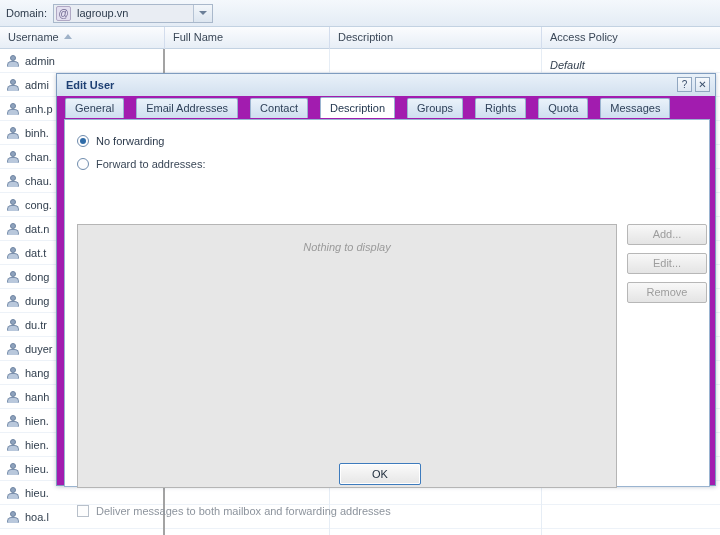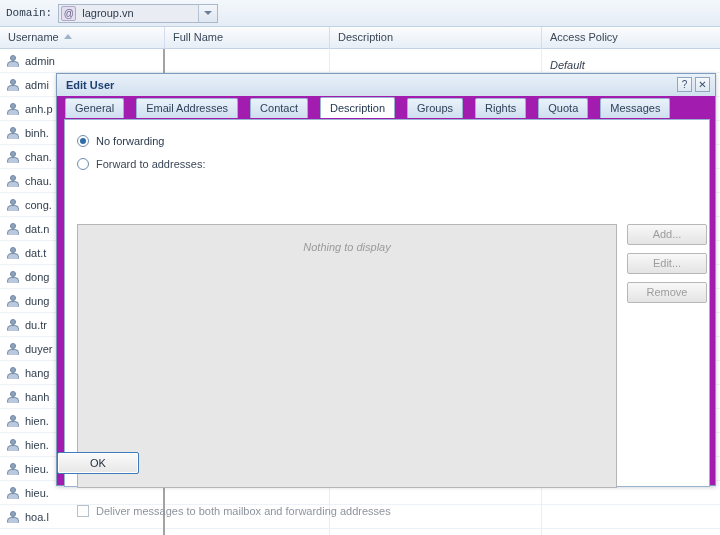--- a/index.html
+++ b/index.html
@@ -20,21 +20,21 @@
   }
 
   
   #domain-bar {
     position: absolute; left: 0; top: 0; width: 720px; height: 27px;
     background: linear-gradient(#f4f8fc, #e4ecf5);
     border-bottom: 1px solid #c3d2e2;
     display: flex; align-items: center;
     padding-left: 6px;
   }
-  #domain-label { font-size: 11px; color: #2d3b4c; margin-right: 6px; font-family: Liberation Mono, monospace; }
+  #domain-label { font-size: 11px; color: #2d3b4c; margin-right: 6px; }
   #domain-combo {
     width: 160px; height: 19px;
     background: #e9edf3;
     border: 1px solid #a9b8cb;
     display: flex; align-items: center;
     position: relative;
   }
   #domain-at {
     width: 15px; height: 15px; margin-left: 2px;
     border: 1px solid #b0a8c4; background: #e3dff0;
@@ -213,22 +213,22 @@
   }
   .checkbox {
     width: 12px; height: 12px;
     border: 1px solid #b8c0ca; background: #fdfdfd;
     margin-right: 7px; flex: none;
   }
   #deliver-label { font-size: 11px; color: #8d949d; }
 
   #footer {
     position: absolute; left: 0; bottom: 0; width: 658px; height: 45px;
-    display: flex; align-items: center; justify-content: flex-start;
-    padding-right: 12px; gap: 10px;
+    display: flex; align-items: center; justify-content: flex-end;
+    padding-right: 12px; gap: 10px; flex-direction: column;
   }
   .fbtn {
     width: 82px; height: 22px;
     background: linear-gradient(#fbfbfb, #e6e6e6);
     border: 1px solid #9aa4b0;
     border-radius: 2px;
     font-size: 11px; color: #22303f;
     text-align: center; line-height: 20px;
     cursor: pointer;
   }

